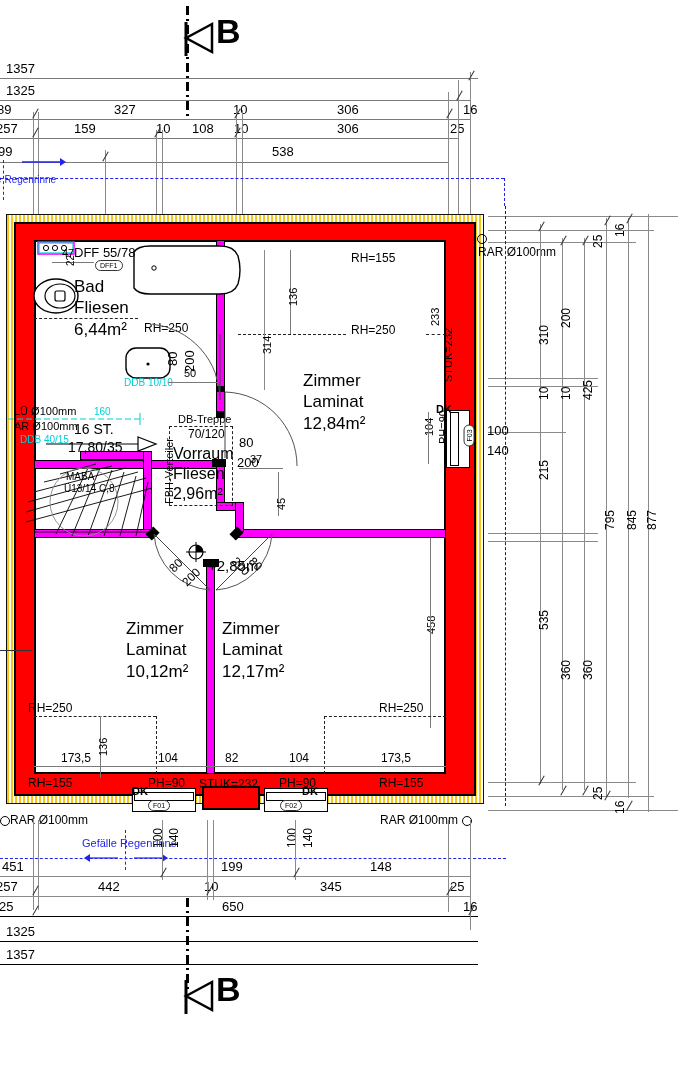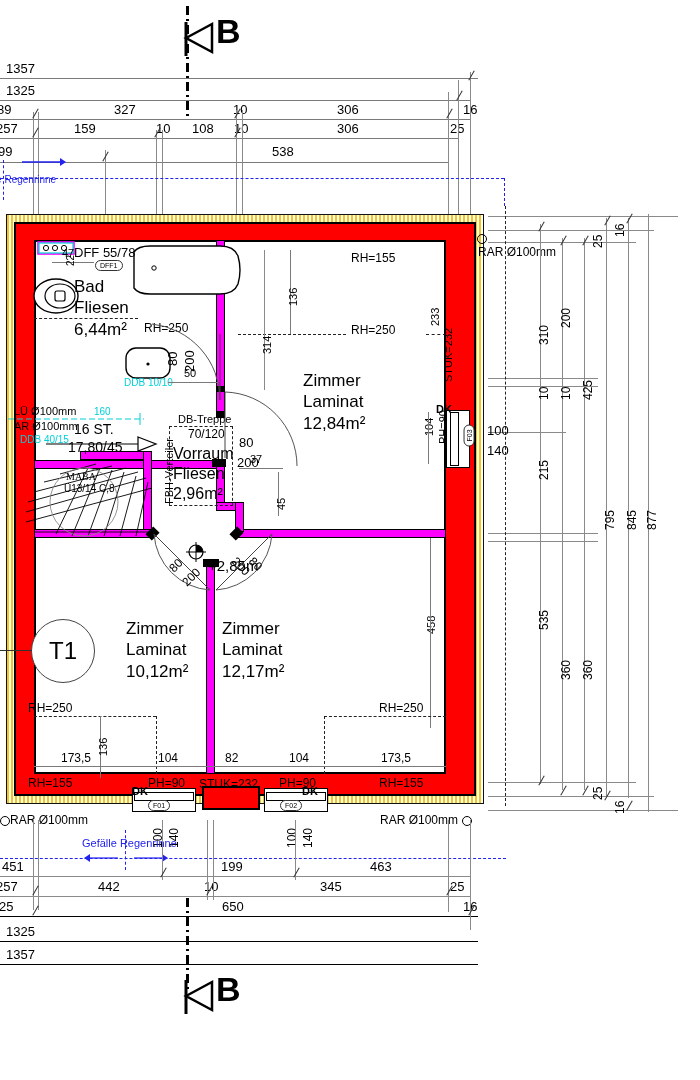--- a/index.html
+++ b/index.html
@@ -222,21 +222,20 @@
       <div style="font-size:17px;">Zimmer</div>
       <div style="font-size:17px;">Laminat</div>
       <div style="font-size:17px;">10,12m²</div>
     </div>
     <div class="roomlbl" style="left:216px;top:404px;text-align:left;">
       <div style="font-size:17px;">Zimmer</div>
       <div style="font-size:17px;">Laminat</div>
       <div style="font-size:17px;">12,17m²</div>
     </div>
 
-    <div class="circlbl" style="left:25px;top:405px;width:62px;height:62px;">T1</div>
     <div class="thinline" style="left:-8px;top:436px;width:34px;background:#333;"></div>
 
     <div class="abs" style="left:180px;top:328px;">
       <svg width="20" height="20">
         <circle cx="10" cy="10" r="7" fill="none" stroke="#000" stroke-width="1.2"></circle>
         <path d="M10,3 A7,7 0 0,1 17,10 L10,10 Z" fill="#000"></path>
         <path d="M10,10 L3,10 A7,7 0 0,1 10,17 Z" fill="#000" transform="rotate(180 10 10)"></path>
         <line x1="10" y1="0" x2="10" y2="20" stroke="#000" stroke-width="1"></line>
         <line x1="0" y1="10" x2="20" y2="10" stroke="#000" stroke-width="1"></line>
       </svg>
@@ -261,22 +260,22 @@
         <circle cx="58" cy="40" r="34" stroke="#8a8a8a"></circle>
       </g>
     </svg>
     <div class="abs" style="left:40px;top:222px;">
       <svg width="110" height="16">
           <line x1="0" y1="8" x2="92" y2="8" stroke="#000" stroke-width="1.2"></line>
         <polygon points="92,1 110,8 92,15" fill="none" stroke="#000" stroke-width="1.2"></polygon>
         </svg>
     </div>
     <div class="txt" style="left:68px;top:208px;font-size:14px;">16 ST.</div>
-    <div class="txt" style="left:62px;top:226px;font-size:14px;">17,80/45</div>
-    <div class="txt" style="left:60px;top:258px;font-size:10px;font-family:Liberation Serif, serif;">MABA</div>
+    <div class="txt" style="left:62px;top:226px;font-size:14px;">17,80/35</div>
+    <div class="txt" style="left:60px;top:258px;font-size:10px;">MABA</div>
     <div class="txt" style="left:58px;top:270px;font-size:10px;">Ü13/14 C,8</div>
     <div class="txt" style="left:8px;top:192px;font-size:11px;">LÜ Ø100mm</div>
     <div class="txt" style="left:8px;top:207px;font-size:11px;">AR Ø100mm</div>
     <div class="txt cyan" style="left:88px;top:193px;font-size:10px;">160</div>
     <div class="txt cyan" style="left:14px;top:221px;font-size:10px;">DDB 40/15</div>
     <div class="abs" style="left:2px;top:199px;">
       <svg width="140" height="12">
           <line x1="0" y1="6" x2="136" y2="6" stroke="#00d0d8" stroke-width="1" stroke-dasharray="6,3"></line>
         <line x1="132" y1="0" x2="132" y2="12" stroke="#00d0d8" stroke-width="1"></line>
         </svg>
@@ -446,21 +445,21 @@
       <polygon points="12,2 6,6 12,10" fill="#2222ee"></polygon>
       <line x1="56" y1="6" x2="84" y2="6" stroke="#2222ee" stroke-width="1.2"></line>
       <polygon points="84,2 90,6 84,10" fill="#2222ee"></polygon>
     </svg>
   </div>
   <div class="dashvert" style="left:125px;top:830px;height:40px;border-color:#2222ee;"></div>
 
   <div class="greyline" style="left:0;top:876px;width:470px;"></div>
   <div class="txt" style="left:2px;top:860px;font-size:13px;">451</div>
   <div class="txt" style="left:221px;top:860px;font-size:13px;">199</div>
-  <div class="txt" style="left:370px;top:860px;font-size:13px;">463</div>
+  <div class="txt" style="left:370px;top:860px;font-size:13px;">148</div>
 
   <div class="greyline" style="left:0;top:896px;width:470px;"></div>
   <div class="txt" style="left:-4px;top:880px;font-size:13px;">257</div>
   <div class="txt" style="left:98px;top:880px;font-size:13px;">442</div>
   <div class="txt" style="left:204px;top:880px;font-size:13px;">10</div>
   <div class="txt" style="left:320px;top:880px;font-size:13px;">345</div>
   <div class="txt" style="left:450px;top:880px;font-size:13px;">25</div>
 
   <div class="thinline" style="left:0;top:916px;width:478px;"></div>
   <div class="txt" style="left:-1px;top:900px;font-size:13px;">25</div>

